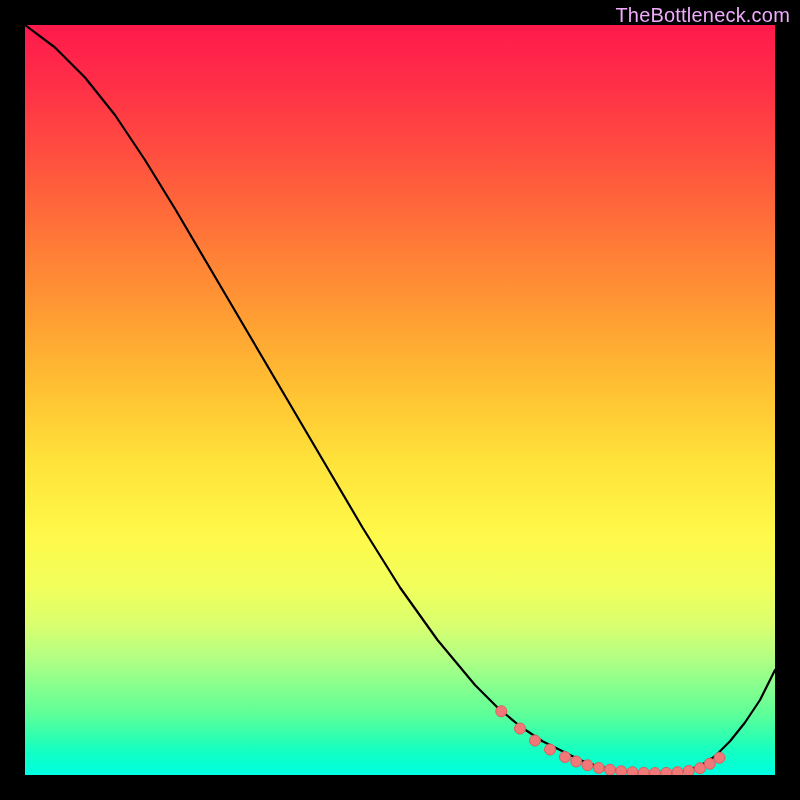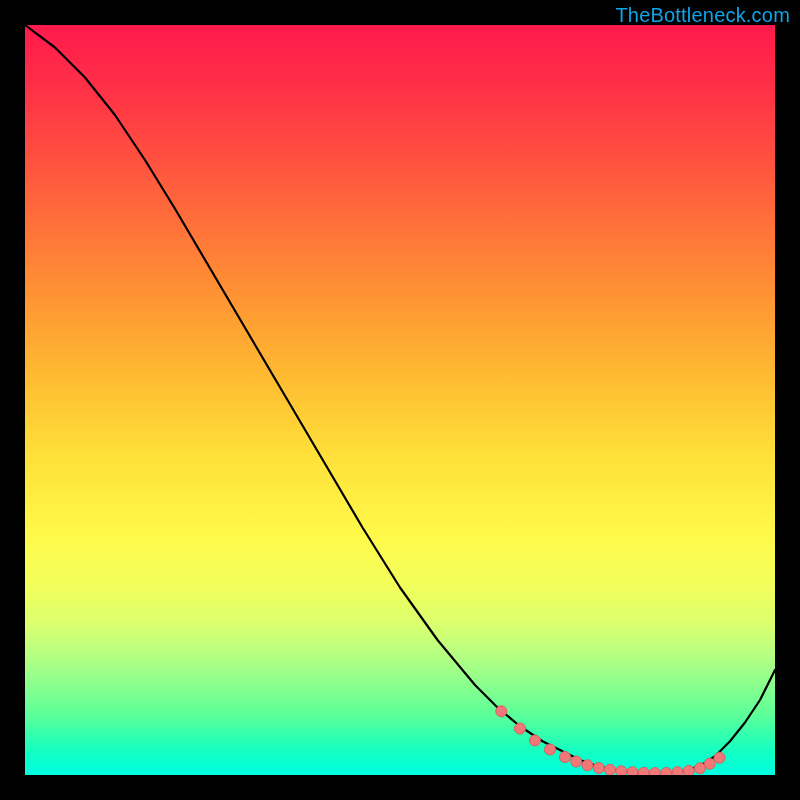--- a/index.html
+++ b/index.html
@@ -5,21 +5,21 @@
   * { margin: 0; padding: 0; box-sizing: border-box; }
   html, body { width: 800px; height: 800px; background: #000; overflow: hidden; }
   .wrap { position: relative; width: 800px; height: 800px; background: #000; }
   .attribution {
     position: absolute;
     top: 4px;
     right: 10px;
     font-family: Arial, Helvetica, sans-serif;
     font-size: 20px;
     font-weight: 500;
-    color: #0ea5e9;
+    color: #f0abfc;
     letter-spacing: 0.2px;
   }
   .plot {
     position: absolute;
     left: 25px;
     top: 25px;
     width: 750px;
     height: 750px;
     overflow: hidden;
   }

